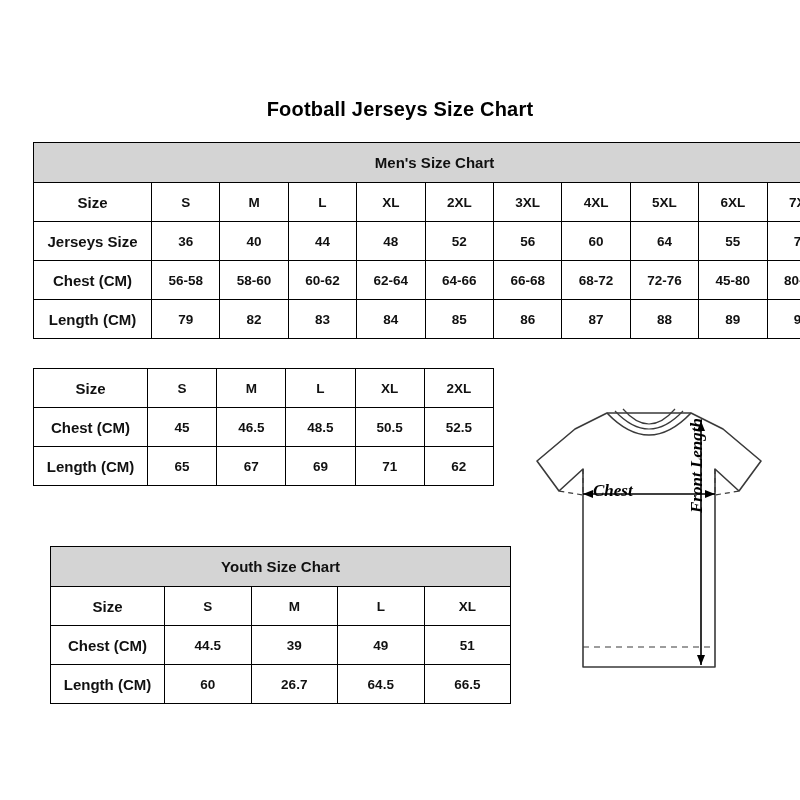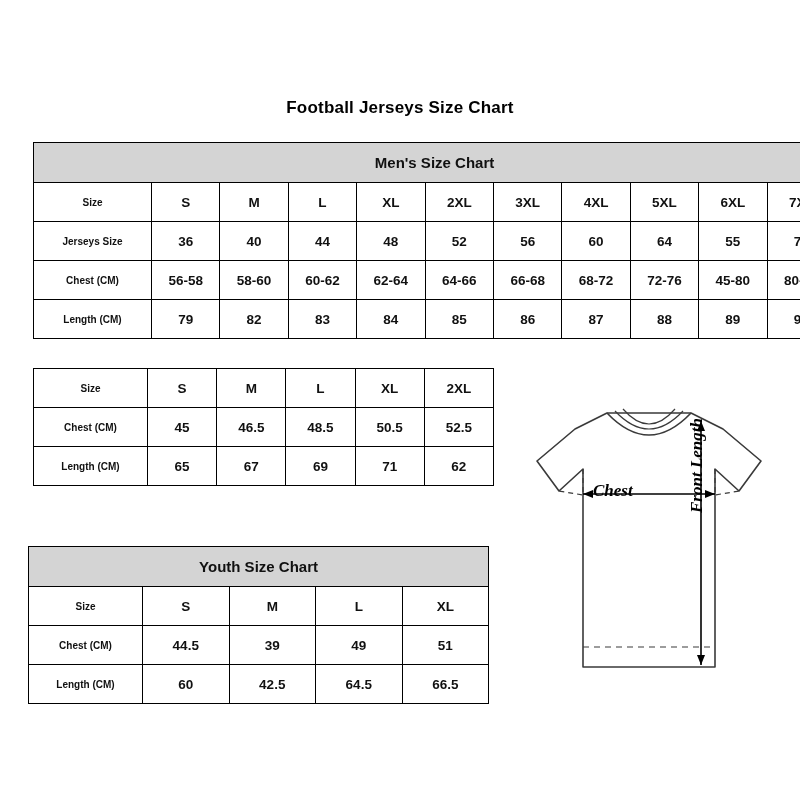--- a/index.html
+++ b/index.html
@@ -19,21 +19,21 @@
     position: relative;
     width: 800px;
     height: 800px;
   }
   .title {
     position: absolute;
     top: 98px;
     left: 0;
     width: 800px;
     text-align: center;
-    font-size: 17px;
+    font-size: 20px;
     font-weight: bold;
     letter-spacing: 0.2px;
   }
 
   table.size-table {
     border-collapse: collapse;
     table-layout: fixed;
     background: #ffffff;
   }
   table.size-table td,
@@ -48,21 +48,21 @@
     box-sizing: border-box;
     color: #111111;
   }
   table.size-table .caption-cell {
     background: #d4d4d4;
     font-size: 15px;
     font-weight: bold;
     height: 40px;
   }
   table.size-table .rowlabel {
-    font-size: 10px;
+    font-size: 15px;
     font-weight: bold;
   }
 
   
   #mens-table-wrap {
     position: absolute;
     left: 33px;
     top: 142px;
   }
   #mens-table { width: 734px; }
@@ -75,21 +75,21 @@
     left: 33px;
     top: 368px;
   }
   #womens-table { width: 460px; }
   #womens-table col.c0 { width: 114px; }
   #womens-table col.cx { width: 69.2px; }
 
   
   #youth-table-wrap {
     position: absolute;
-    left: 28px;
+    left: 50px;
     top: 546px;
   }
   #youth-table { width: 460px; }
   #youth-table col.c0 { width: 114px; }
   #youth-table col.cx { width: 86.5px; }
 
   
   #shirt-diagram {
     position: absolute;
     left: 515px;
@@ -261,21 +261,21 @@
         <tr>
           <td class="rowlabel">Chest (CM)</td>
           <td>44.5</td>
           <td>39</td>
           <td>49</td>
           <td>51</td>
         </tr>
         <tr>
           <td class="rowlabel">Length (CM)</td>
           <td>60</td>
-          <td>42.5</td>
+          <td>26.7</td>
           <td>64.5</td>
           <td>66.5</td>
         </tr>
       </tbody>
     </table>
   </div>
 
   <div id="shirt-diagram">
     <svg width="290" height="300" viewBox="0 0 290 300">
 

